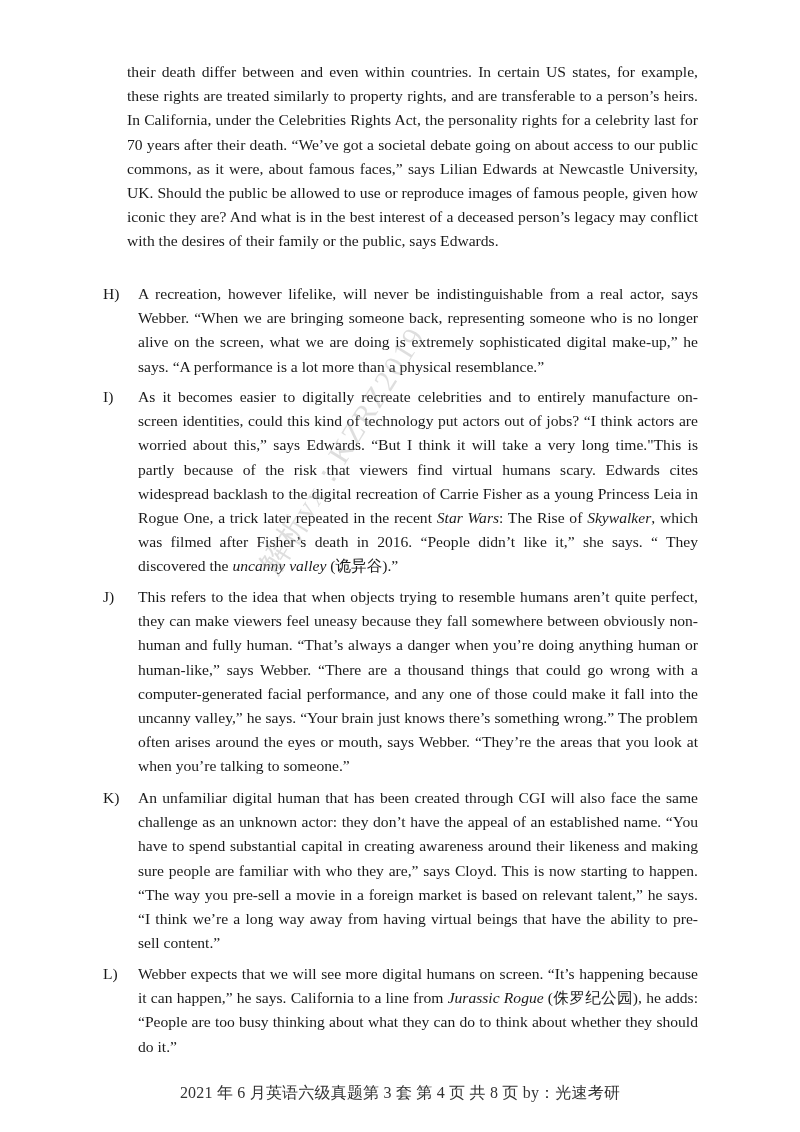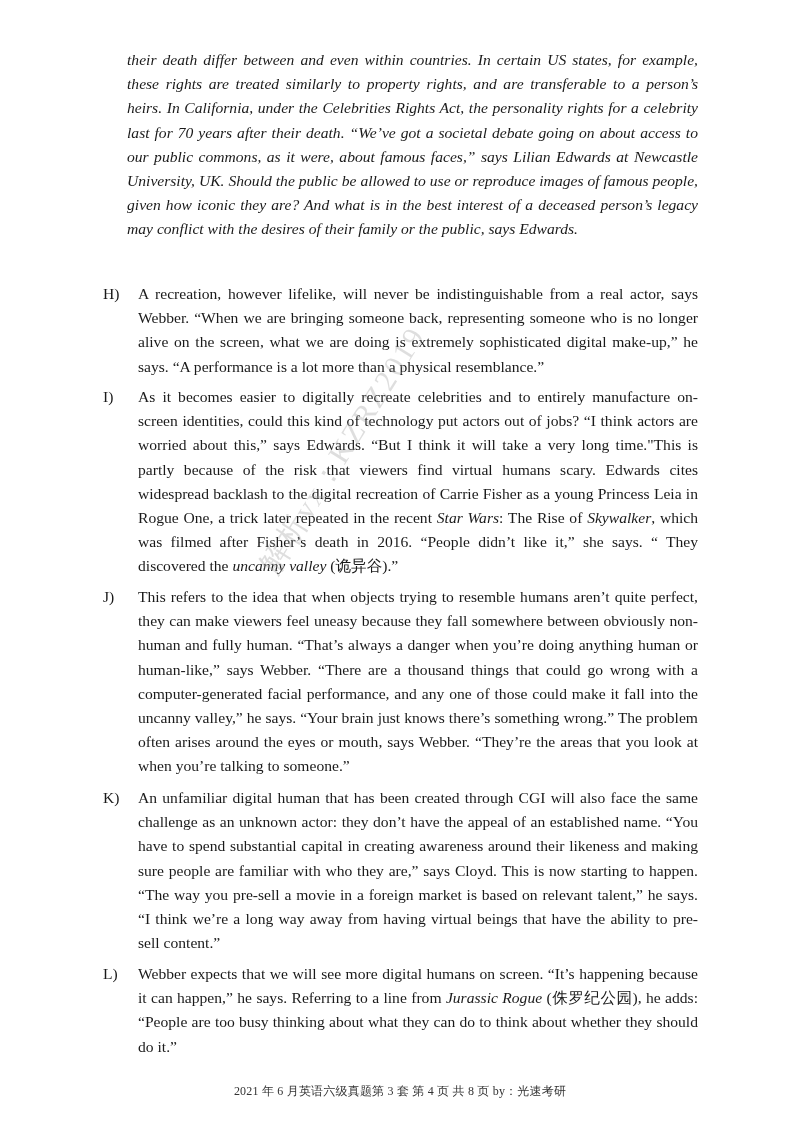--- a/index.html
+++ b/index.html
@@ -13,34 +13,34 @@
     position: absolute; left: 103px; width: 595px;
     font-size: 15.6px; line-height: 24.2px; text-align: justify;
     text-align-last: left;
   }
   .para .label { position: absolute; left: 0; top: 0; }
   .para .body { margin-left: 35px; display: block; }
   .para.cont .body { margin-left: 24px; }
   em { }
   .footer {
     position: absolute; left: 0; width: 800px; top: 1083px; text-align: center;
-    font-size: 12px; color: #333; letter-spacing: 0.2px;
+    font-size: 16px; color: #333; letter-spacing: 0.2px;
   }
   .watermark {
     position: absolute; left: 250px; top: 560px; transform: rotate(-58deg);
     transform-origin: left top; font-size: 30px; color: rgba(160,160,160,0.35);
     white-space: nowrap; pointer-events: none; letter-spacing: 2px;
   }
 </style>
 </head>
 <body>
 
 <div class="page">
 
-  <div class="para cont" style="top:48px;font-style:italic;">
+  <div class="para cont" style="top:60px;">
     <span class="body" style="margin-left:24px;">
       <span>their death differ between and even within countries. In certain US states, for example, these rights are treated similarly to property rights, and are transferable to a person’s heirs. In California, under the Celebrities Rights Act, the personality rights for a celebrity last for 70 years after their death. “We’ve got a societal debate going on about access to our public commons, as it were, about famous faces,” says Lilian Edwards at Newcastle University, UK. Should the public be allowed to use or reproduce images of famous people, given how iconic they are? And what is in the best interest of a deceased person’s legacy may conflict with the desires of their family or the public, says Edwards.</span>
     </span>
   </div>
 
   <div class="para" style="top:282px;">
     <span class="label">H)</span>
     <span class="body">
       <span>A recreation, however lifelike, will never be indistinguishable from a real actor, says Webber. “When we are bringing someone back, representing someone who is no longer alive on the screen, what we are doing is extremely sophisticated digital make-up,” he says. “A performance is a lot more than a physical resemblance.”</span>
     </span>
@@ -60,19 +60,19 @@
 
   <div class="para" style="top:786px;">
     <span class="label">K)</span>
     <span class="body">
       <span>An unfamiliar digital human that has been created through CGI will also face the same challenge as an unknown actor: they don’t have the appeal of an established name. “You have to spend substantial capital in creating awareness around their likeness and making sure people are familiar with who they are,” says Cloyd. This is now starting to happen. “The way you pre-sell a movie in a foreign market is based on relevant talent,” he says. “I think we’re a long way away from having virtual beings that have the ability to pre-sell content.”</span>
     </span>
   </div>
 
   <div class="para" style="top:962px;">
     <span class="label">L)</span>
-    <span class="body"><span>Webber expects that we will see more digital humans on screen. “It’s happening because it can happen,” he says. Referring to a line from </span><em>Jurassic Rogue</em><span> (侏罗纪公园), he adds: “People are too  busy thinking about what they can do to think about whether they should do it.”</span></span>
+    <span class="body"><span>Webber expects that we will see more digital humans on screen. “It’s happening because it can happen,” he says. California to a line from </span><em>Jurassic Rogue</em><span> (侏罗纪公园), he adds: “People are too  busy thinking about what they can do to think about whether they should do it.”</span></span>
   </div>
 
   <div class="watermark">解析vx：KZRZ2019</div>
 
   <div class="footer">2021 年 6 月英语六级真题第 3 套  第 4 页 共 8 页 by：光速考研</div>
 </div>
 
 </body></html>

